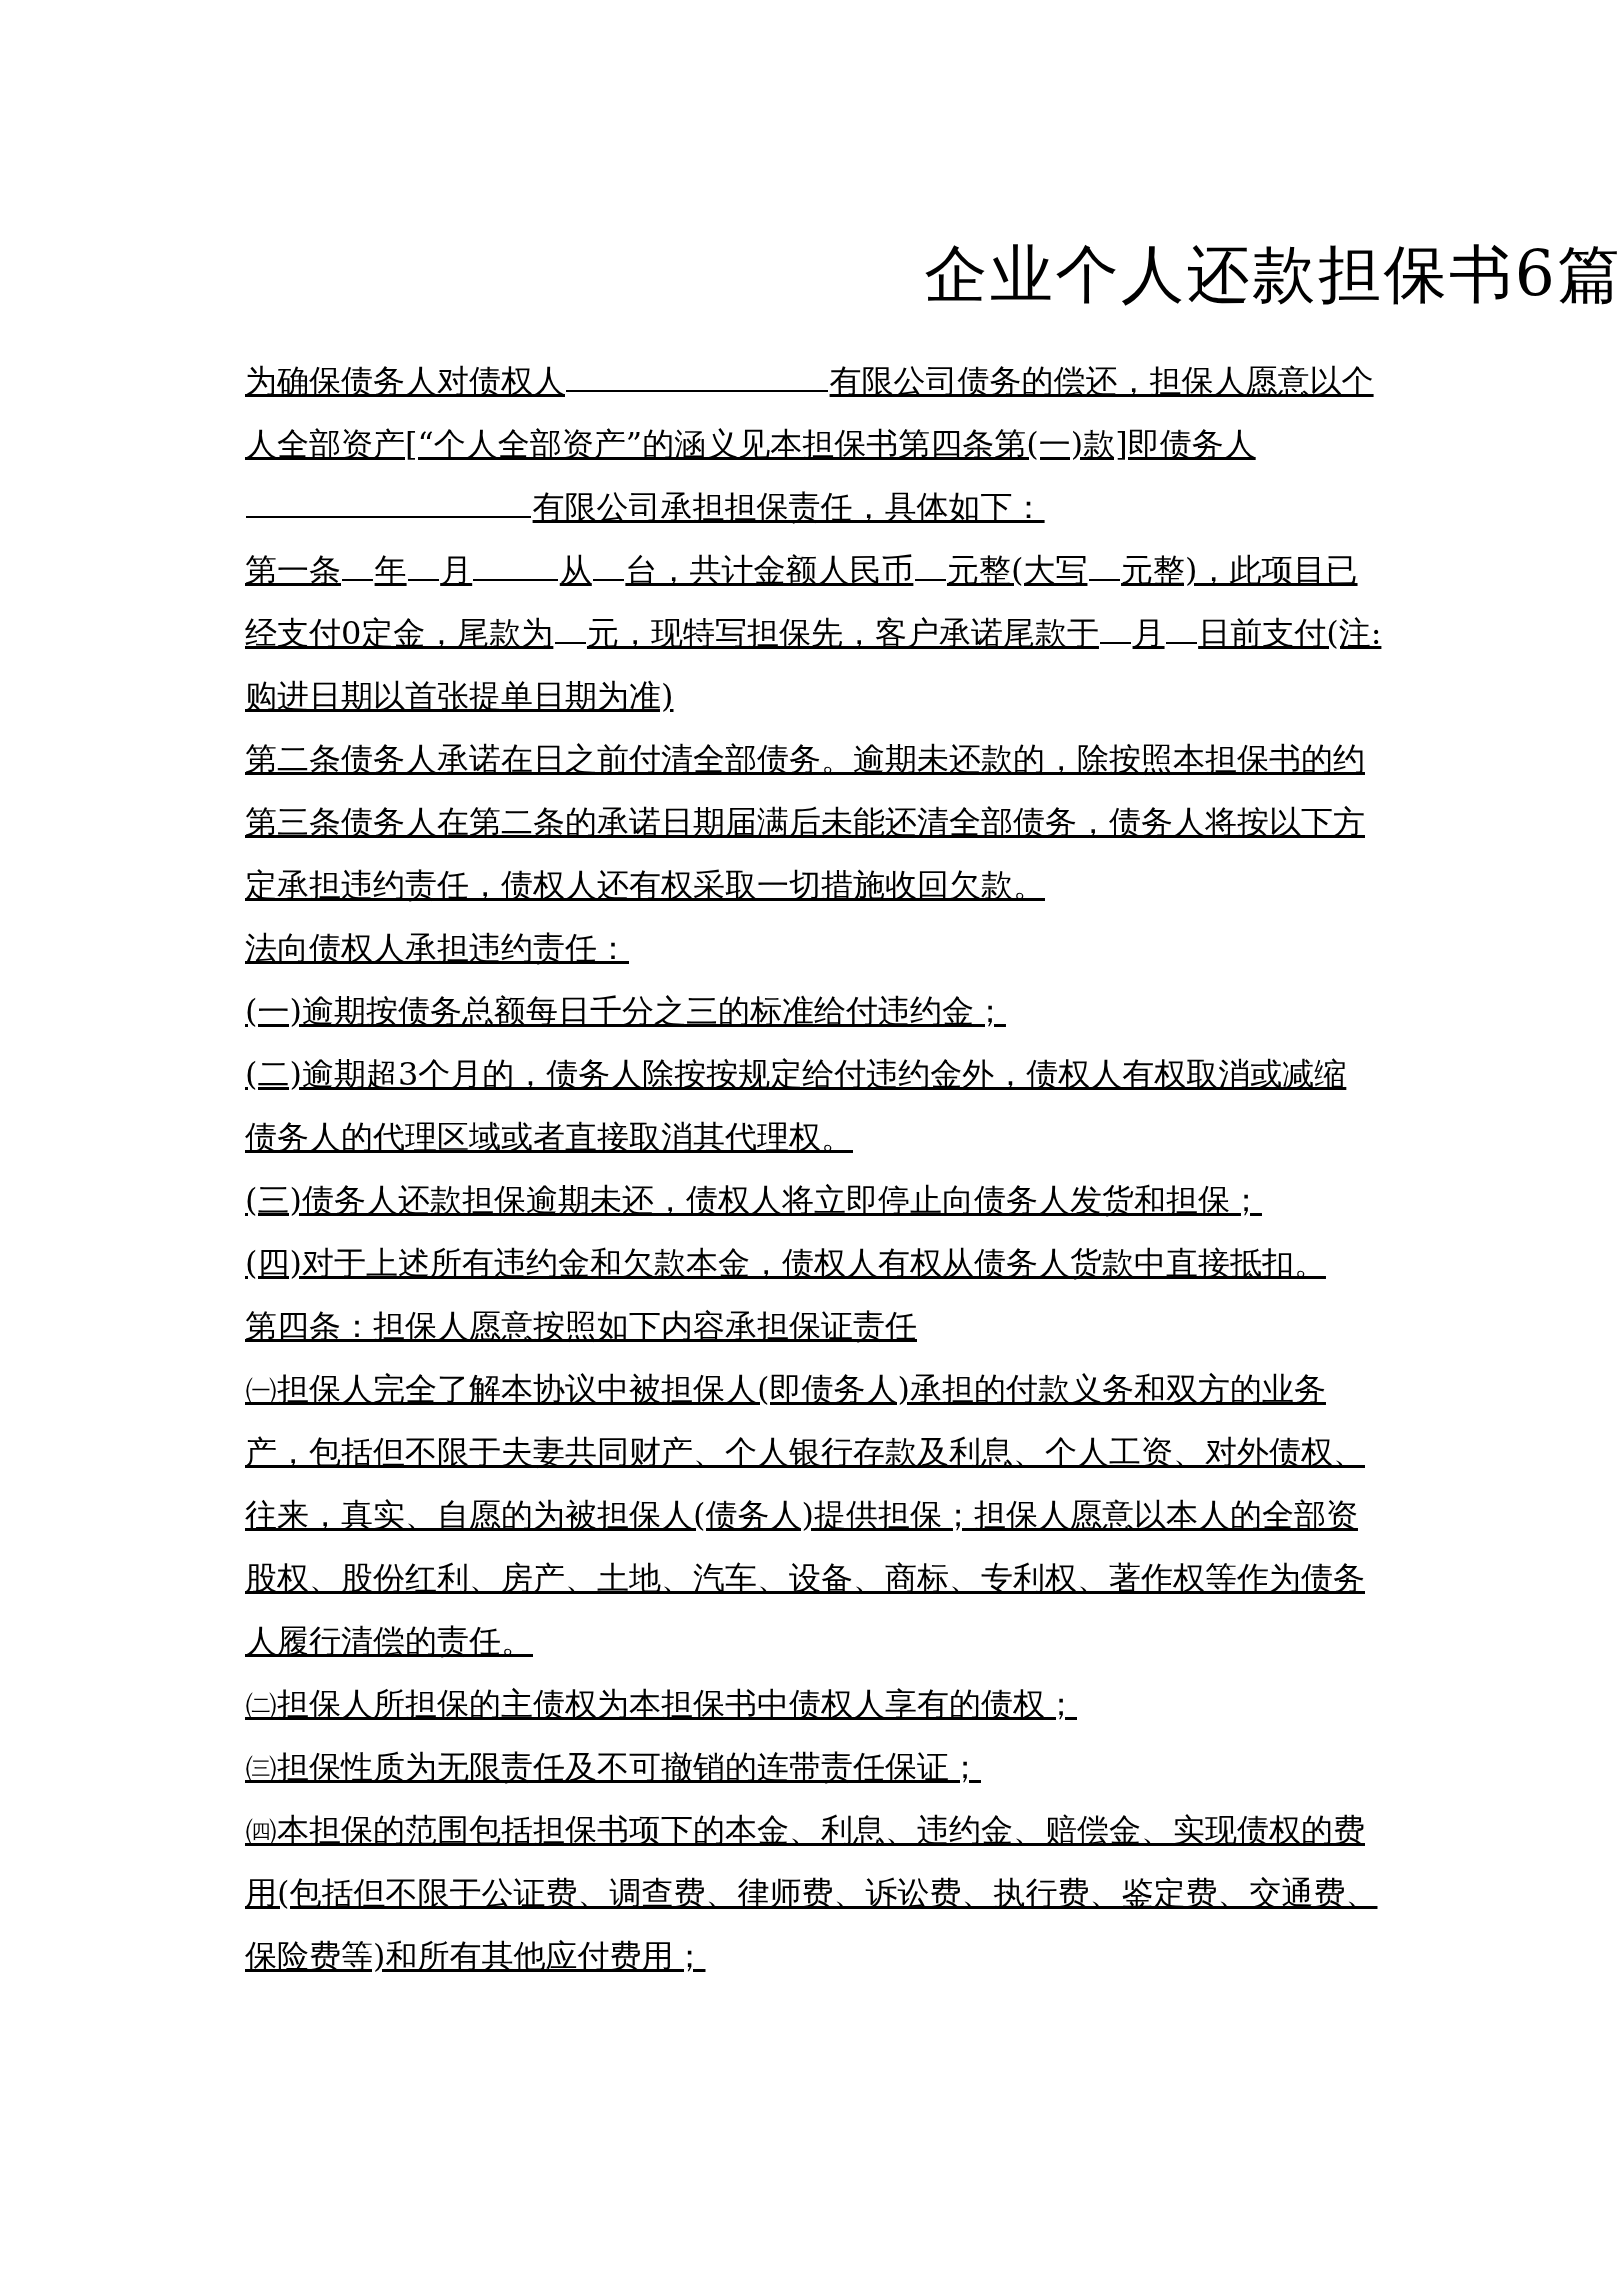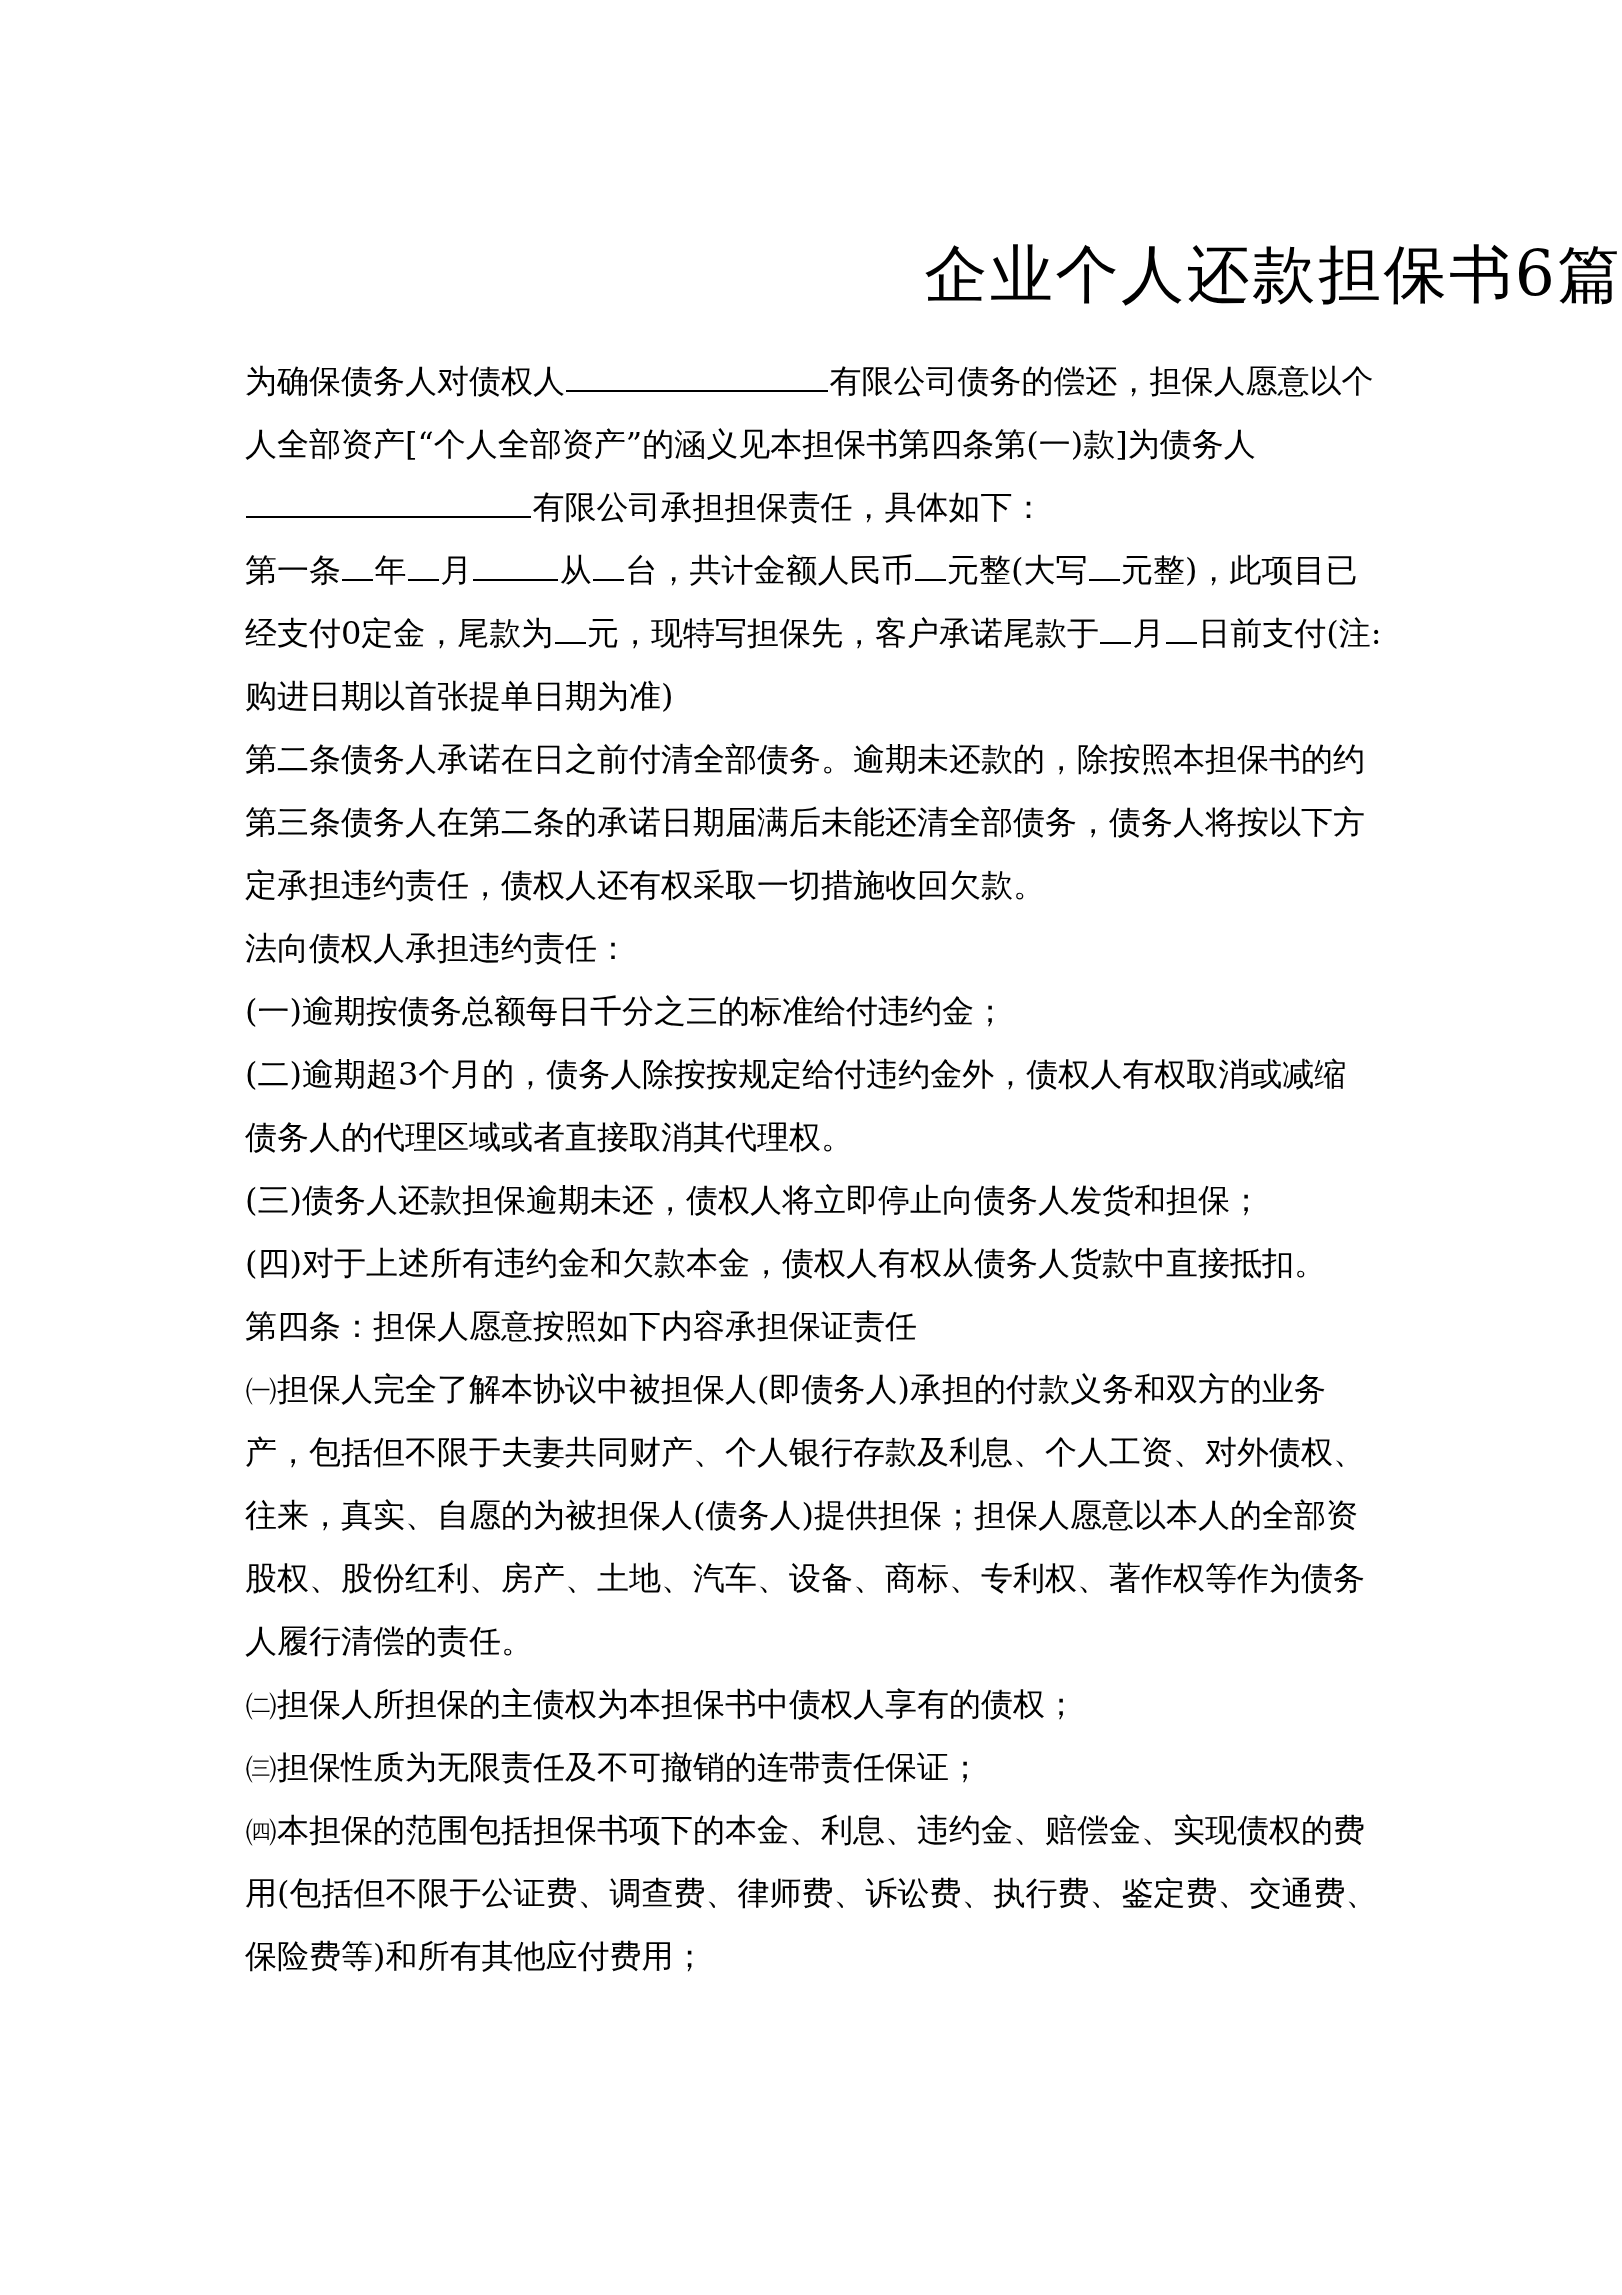--- a/index.html
+++ b/index.html
@@ -32,20 +32,21 @@
       font-size: 63px;
       line-height: 79px;
       font-weight: normal;
       letter-spacing: 2.6px;
     }
     .body {
       position: absolute;
       left: 245px;
       top: 350px;
       width: 1152px;
+      text-decoration: underline;
     }
     .line {
       display: block;
       height: 63px;
       font-size: 32px;
       line-height: 63px;
       white-space: nowrap;
       letter-spacing: 0px;
     }
     .blank {
@@ -60,21 +61,21 @@
     .blank.s { width: 31px; }
     .blank.m { width: 85px; }
   </style>
 </head>
 <body>
 
 <div class="page">
   <h1 class="title">企业个人还款担保书6篇</h1>
   <div class="body" id="doc-body">
       <div class="line"><span>为确保债务人对债权人</span><span class="blank l"></span><span>有限公司债务的偿还，担保人愿意以个</span></div>
-      <div class="line"><span>人全部资产[“个人全部资产”的涵义见本担保书第四条第(一)款]为债务人</span></div>
+      <div class="line"><span>人全部资产[“个人全部资产”的涵义见本担保书第四条第(一)款]即债务人</span></div>
       <div class="line"><span class="blank l2"></span><span>有限公司承担担保责任，具体如下：</span></div>
       <div class="line"><span>第一条</span><span class="blank s"></span><span>年</span><span class="blank s"></span><span>月</span><span class="blank m"></span><span>从</span><span class="blank s"></span><span>台，共计金额人民币</span><span class="blank s"></span><span>元整(大写</span><span class="blank s"></span><span>元整)，此项目已</span></div>
       <div class="line"><span>经支付0定金，尾款为</span><span class="blank s"></span><span>元，现特写担保先，客户承诺尾款于</span><span class="blank s"></span><span>月</span><span class="blank s"></span><span>日前支付(注:</span></div>
       <div class="line"><span>购进日期以首张提单日期为准)</span></div>
       <div class="line"><span>第二条债务人承诺在日之前付清全部债务。逾期未还款的，除按照本担保书的约</span></div>
       <div class="line"><span>第三条债务人在第二条的承诺日期届满后未能还清全部债务，债务人将按以下方</span></div>
       <div class="line"><span>定承担违约责任，债权人还有权采取一切措施收回欠款。</span></div>
       <div class="line"><span>法向债权人承担违约责任：</span></div>
       <div class="line"><span>(一)逾期按债务总额每日千分之三的标准给付违约金；</span></div>
       <div class="line"><span>(二)逾期超3个月的，债务人除按按规定给付违约金外，债权人有权取消或减缩</span></div>

